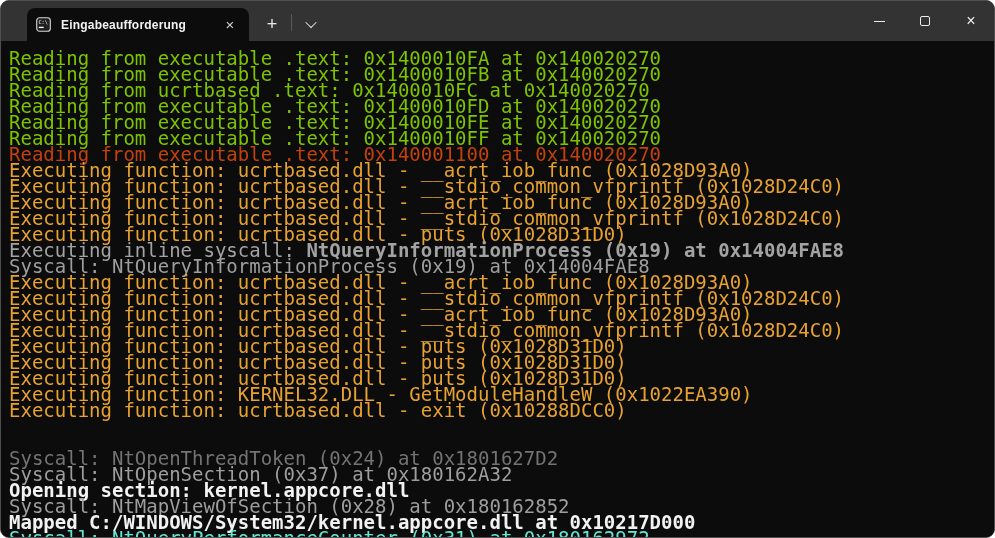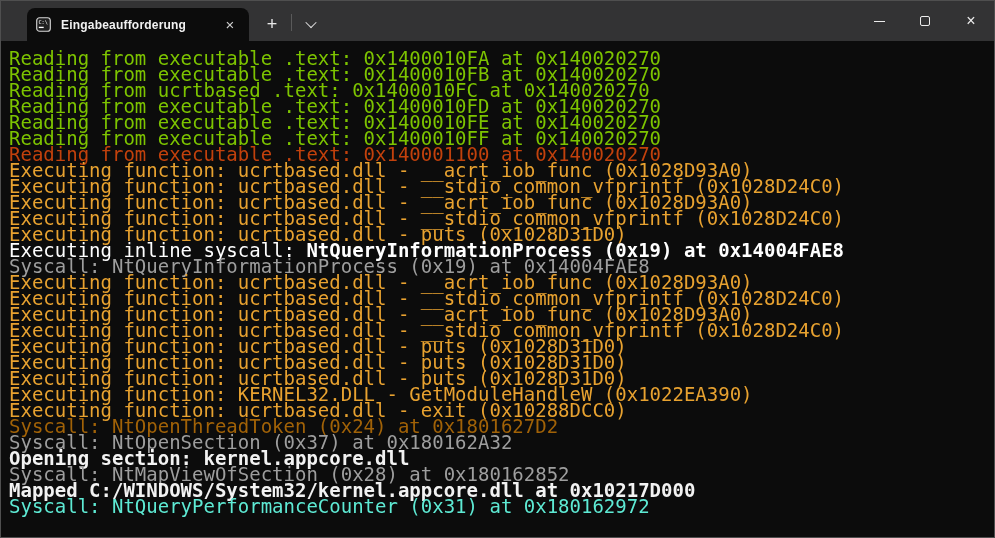--- a/index.html
+++ b/index.html
@@ -2,21 +2,21 @@
 <html><head>
 <meta charset="utf-8">
 <style>
   html, body { margin: 0; padding: 0; background: #ffffff; }
   * { box-sizing: border-box; }
 
   .window {
     position: relative;
     width: 995px;
     height: 538px;
-    border-radius: 0;
+    border-radius: 9px;
     overflow: hidden;
     border: 1px solid #4f4f4f;
     background: #0c0c0c;
     font-family: "Liberation Sans", sans-serif;
   }
 
   
   .titlebar {
     position: absolute;
     top: 0; left: 0; right: 0;
@@ -176,32 +176,32 @@
       <div class="term-line" style="color: rgb(125, 196, 0);"><span>Reading from ucrtbased .text: 0x1400010FC at 0x140020270</span></div>
       <div class="term-line" style="color: rgb(125, 196, 0);"><span>Reading from executable .text: 0x1400010FD at 0x140020270</span></div>
       <div class="term-line" style="color: rgb(125, 196, 0);"><span>Reading from executable .text: 0x1400010FE at 0x140020270</span></div>
       <div class="term-line" style="color: rgb(125, 196, 0);"><span>Reading from executable .text: 0x1400010FF at 0x140020270</span></div>
       <div class="term-line" style="color: #c2410c;"><span>Reading from executable .text: 0x140001100 at 0x140020270</span></div>
       <div class="term-line" style="color: rgb(232, 162, 48);"><span>Executing function: ucrtbased.dll - __acrt_iob_func (0x1028D93A0)</span></div>
       <div class="term-line" style="color: rgb(232, 162, 48);"><span>Executing function: ucrtbased.dll - __stdio_common_vfprintf (0x1028D24C0)</span></div>
       <div class="term-line" style="color: rgb(232, 162, 48);"><span>Executing function: ucrtbased.dll - __acrt_iob_func (0x1028D93A0)</span></div>
       <div class="term-line" style="color: rgb(232, 162, 48);"><span>Executing function: ucrtbased.dll - __stdio_common_vfprintf (0x1028D24C0)</span></div>
       <div class="term-line" style="color: rgb(232, 162, 48);"><span>Executing function: ucrtbased.dll - puts (0x1028D31D0)</span></div>
-      <div class="term-line" style="color: #ffffff;"><span>Executing inline syscall: </span><span style="font-weight: bold;">NtQueryInformationProcess (0x19) at 0x14004FAE8</span></div>
+      <div class="term-line" style="color: #a3a3a3;"><span>Executing inline syscall: </span><span style="font-weight: bold;">NtQueryInformationProcess (0x19) at 0x14004FAE8</span></div>
       <div class="term-line" style="color: rgb(158, 158, 158);"><span>Syscall: NtQueryInformationProcess (0x19) at 0x14004FAE8</span></div>
       <div class="term-line" style="color: rgb(232, 162, 48);"><span>Executing function: ucrtbased.dll - __acrt_iob_func (0x1028D93A0)</span></div>
       <div class="term-line" style="color: rgb(232, 162, 48);"><span>Executing function: ucrtbased.dll - __stdio_common_vfprintf (0x1028D24C0)</span></div>
       <div class="term-line" style="color: rgb(232, 162, 48);"><span>Executing function: ucrtbased.dll - __acrt_iob_func (0x1028D93A0)</span></div>
       <div class="term-line" style="color: rgb(232, 162, 48);"><span>Executing function: ucrtbased.dll - __stdio_common_vfprintf (0x1028D24C0)</span></div>
       <div class="term-line" style="color: rgb(232, 162, 48);"><span>Executing function: ucrtbased.dll - puts (0x1028D31D0)</span></div>
       <div class="term-line" style="color: rgb(232, 162, 48);"><span>Executing function: ucrtbased.dll - puts (0x1028D31D0)</span></div>
       <div class="term-line" style="color: rgb(232, 162, 48);"><span>Executing function: ucrtbased.dll - puts (0x1028D31D0)</span></div>
       <div class="term-line" style="color: rgb(232, 162, 48);"><span>Executing function: KERNEL32.DLL - GetModuleHandleW (0x1022EA390)</span></div>
       <div class="term-line" style="color: rgb(232, 162, 48);"><span>Executing function: ucrtbased.dll - exit (0x10288DCC0)</span></div>
-      <div class="term-line" style="color: #a16207;"><span>Syscall: NtOpenThreadToken (0x24) at 0x1801627D2</span></div>
+      <div class="term-line" style="color: #737373; margin-top: 32px;"><span>Syscall: NtOpenThreadToken (0x24) at 0x1801627D2</span></div>
       <div class="term-line" style="color: rgb(158, 158, 158);"><span>Syscall: NtOpenSection (0x37) at 0x180162A32</span></div>
       <div class="term-line" style="color: rgb(242, 242, 242);"><span style="font-weight: bold;">Opening section: kernel.appcore.dll</span></div>
       <div class="term-line" style="color: rgb(158, 158, 158);"><span>Syscall: NtMapViewOfSection (0x28) at 0x180162852</span></div>
       <div class="term-line" style="color: rgb(242, 242, 242);"><span style="font-weight: bold;">Mapped C:/WINDOWS/System32/kernel.appcore.dll at 0x10217D000</span></div>
       <div class="term-line" style="color: #5eead4;"><span>Syscall: NtQueryPerformanceCounter (0x31) at 0x180162972</span></div>
     </div>
 
 </div>
 
 </body></html>

